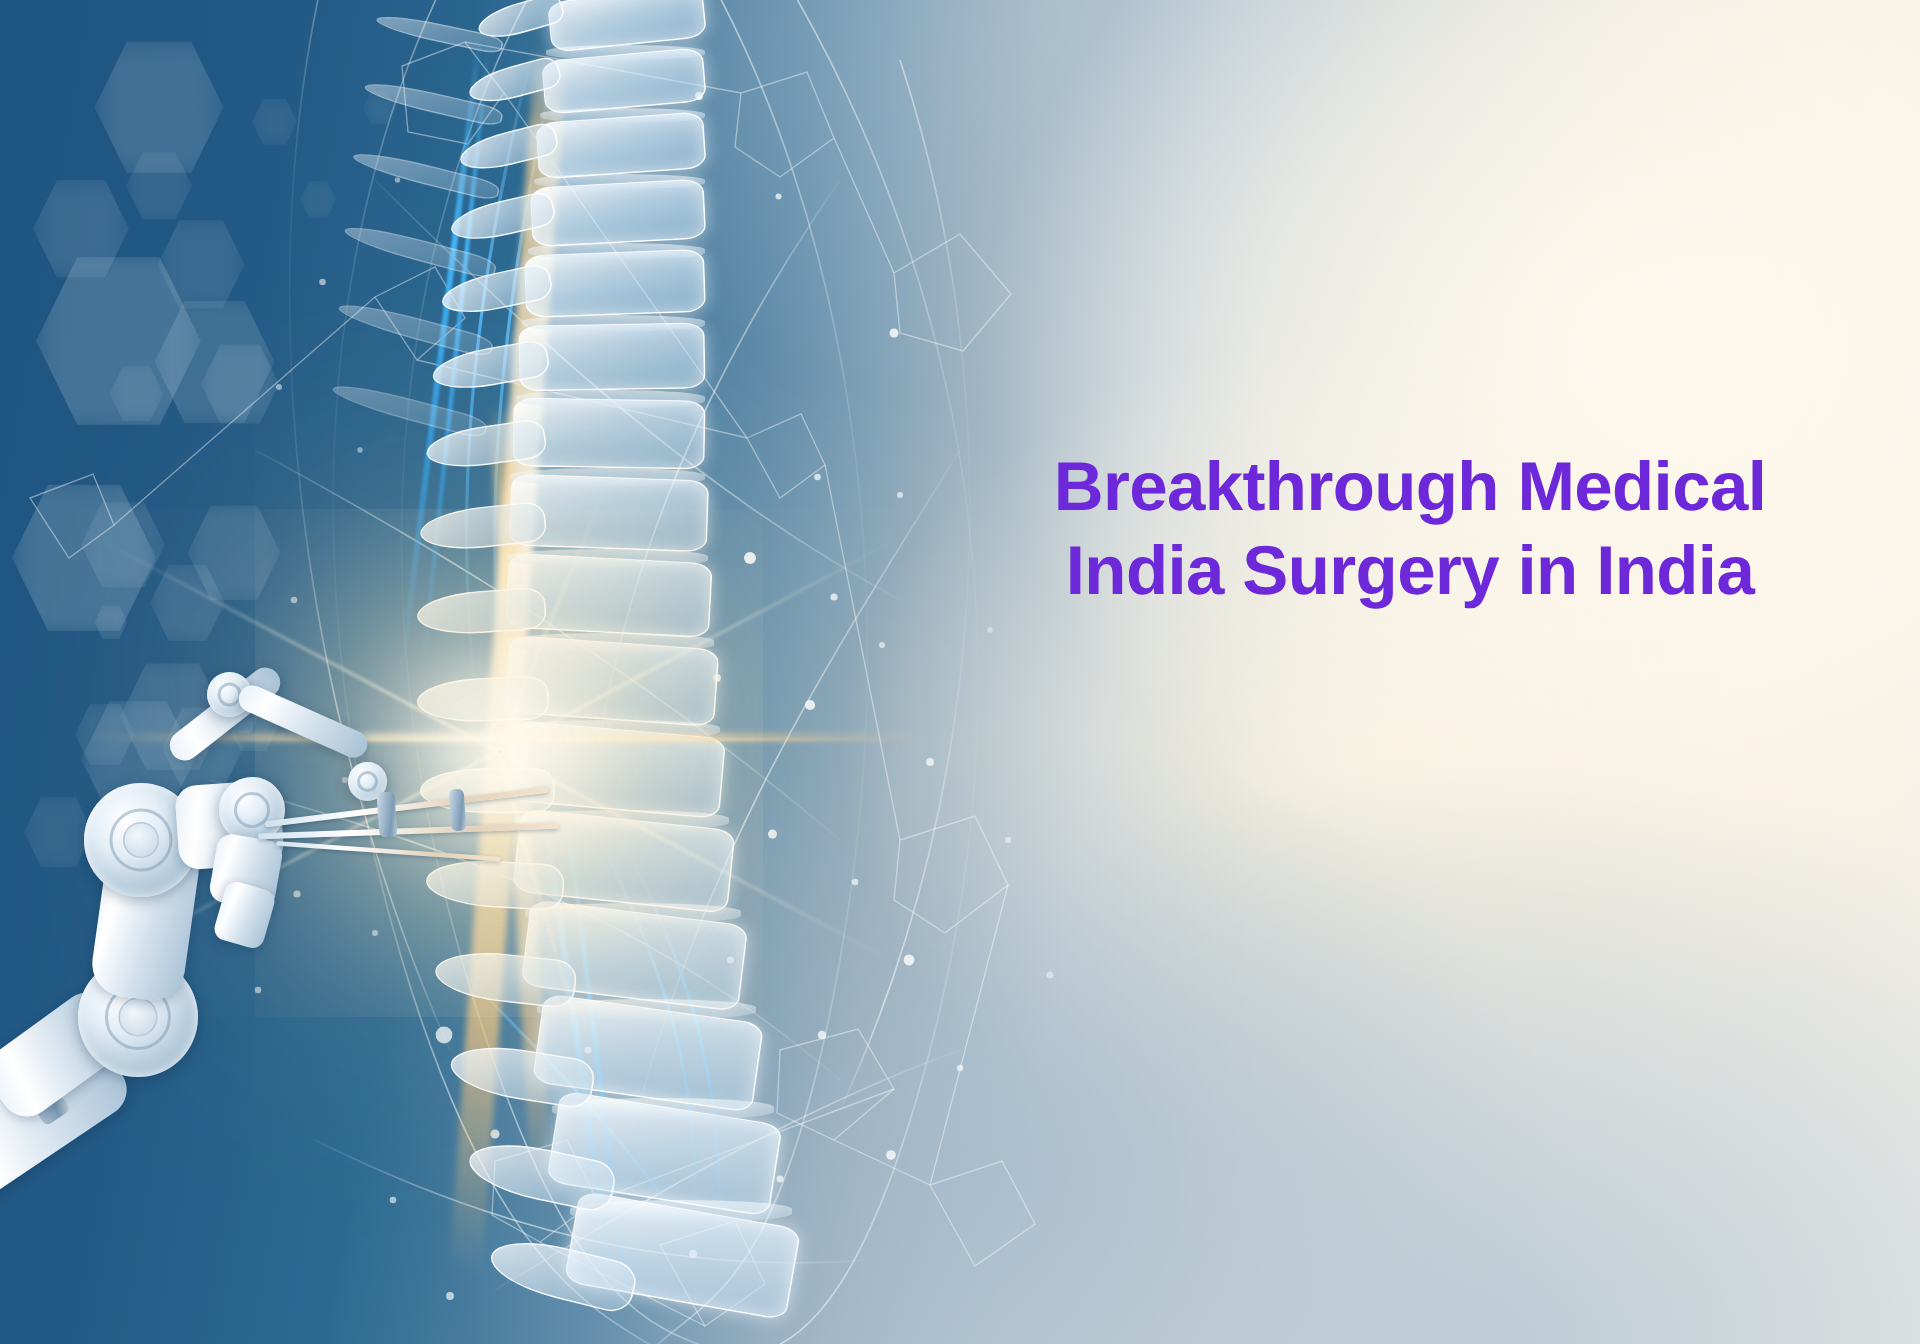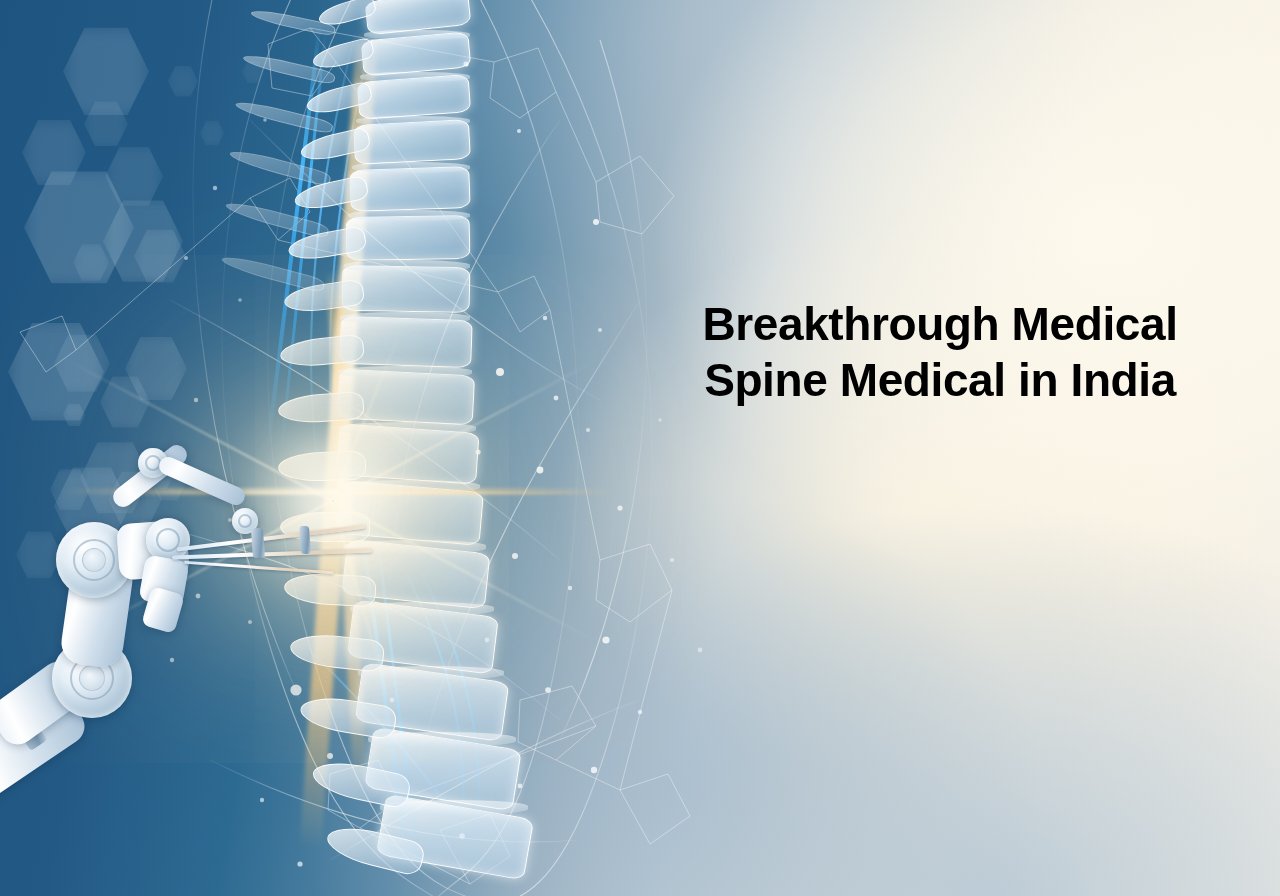--- a/index.html
+++ b/index.html
@@ -167,21 +167,21 @@
     left:640px;top:296px;width:600px;
     text-align:center;
   }
   .title-block h1{
     margin:0;
     font-family:"Liberation Sans", sans-serif;
     font-size:46px;
     line-height:56px;
     font-weight:700;
     letter-spacing:-0.4px;
-    color:#000000;
+    color:#6d28d9;
   }
   .tline{display:block;white-space:nowrap;}
 </style>
 </head>
 <body>
 
 <div class="banner">
 
   <div class="bg-base"></div>
   <div class="bg-topcool"></div>
@@ -428,17 +428,17 @@
     <div class="probe" style="left:176px;top:66px;width:190px;transform:rotate(-7deg);"></div>
     <div class="probe" style="left:172px;top:82px;width:200px;transform:rotate(-2deg);"></div>
     <div class="probe" style="left:184px;top:96px;width:150px;transform:rotate(4deg);height:3px;"></div>
     <div class="band" style="left:252px;top:58px;width:12px;height:30px;transform:rotate(-4deg);"></div>
     <div class="band" style="left:300px;top:56px;width:10px;height:28px;transform:rotate(-4deg);"></div>
   </div>
 
   <div class="title-block">
     <h1>
       <span class="tline">Breakthrough Medical</span>
-      <span class="tline">Spine Medical in India</span>
+      <span class="tline">India Surgery in India</span>
     </h1>
   </div>
 
 </div>
 
 </body></html>

